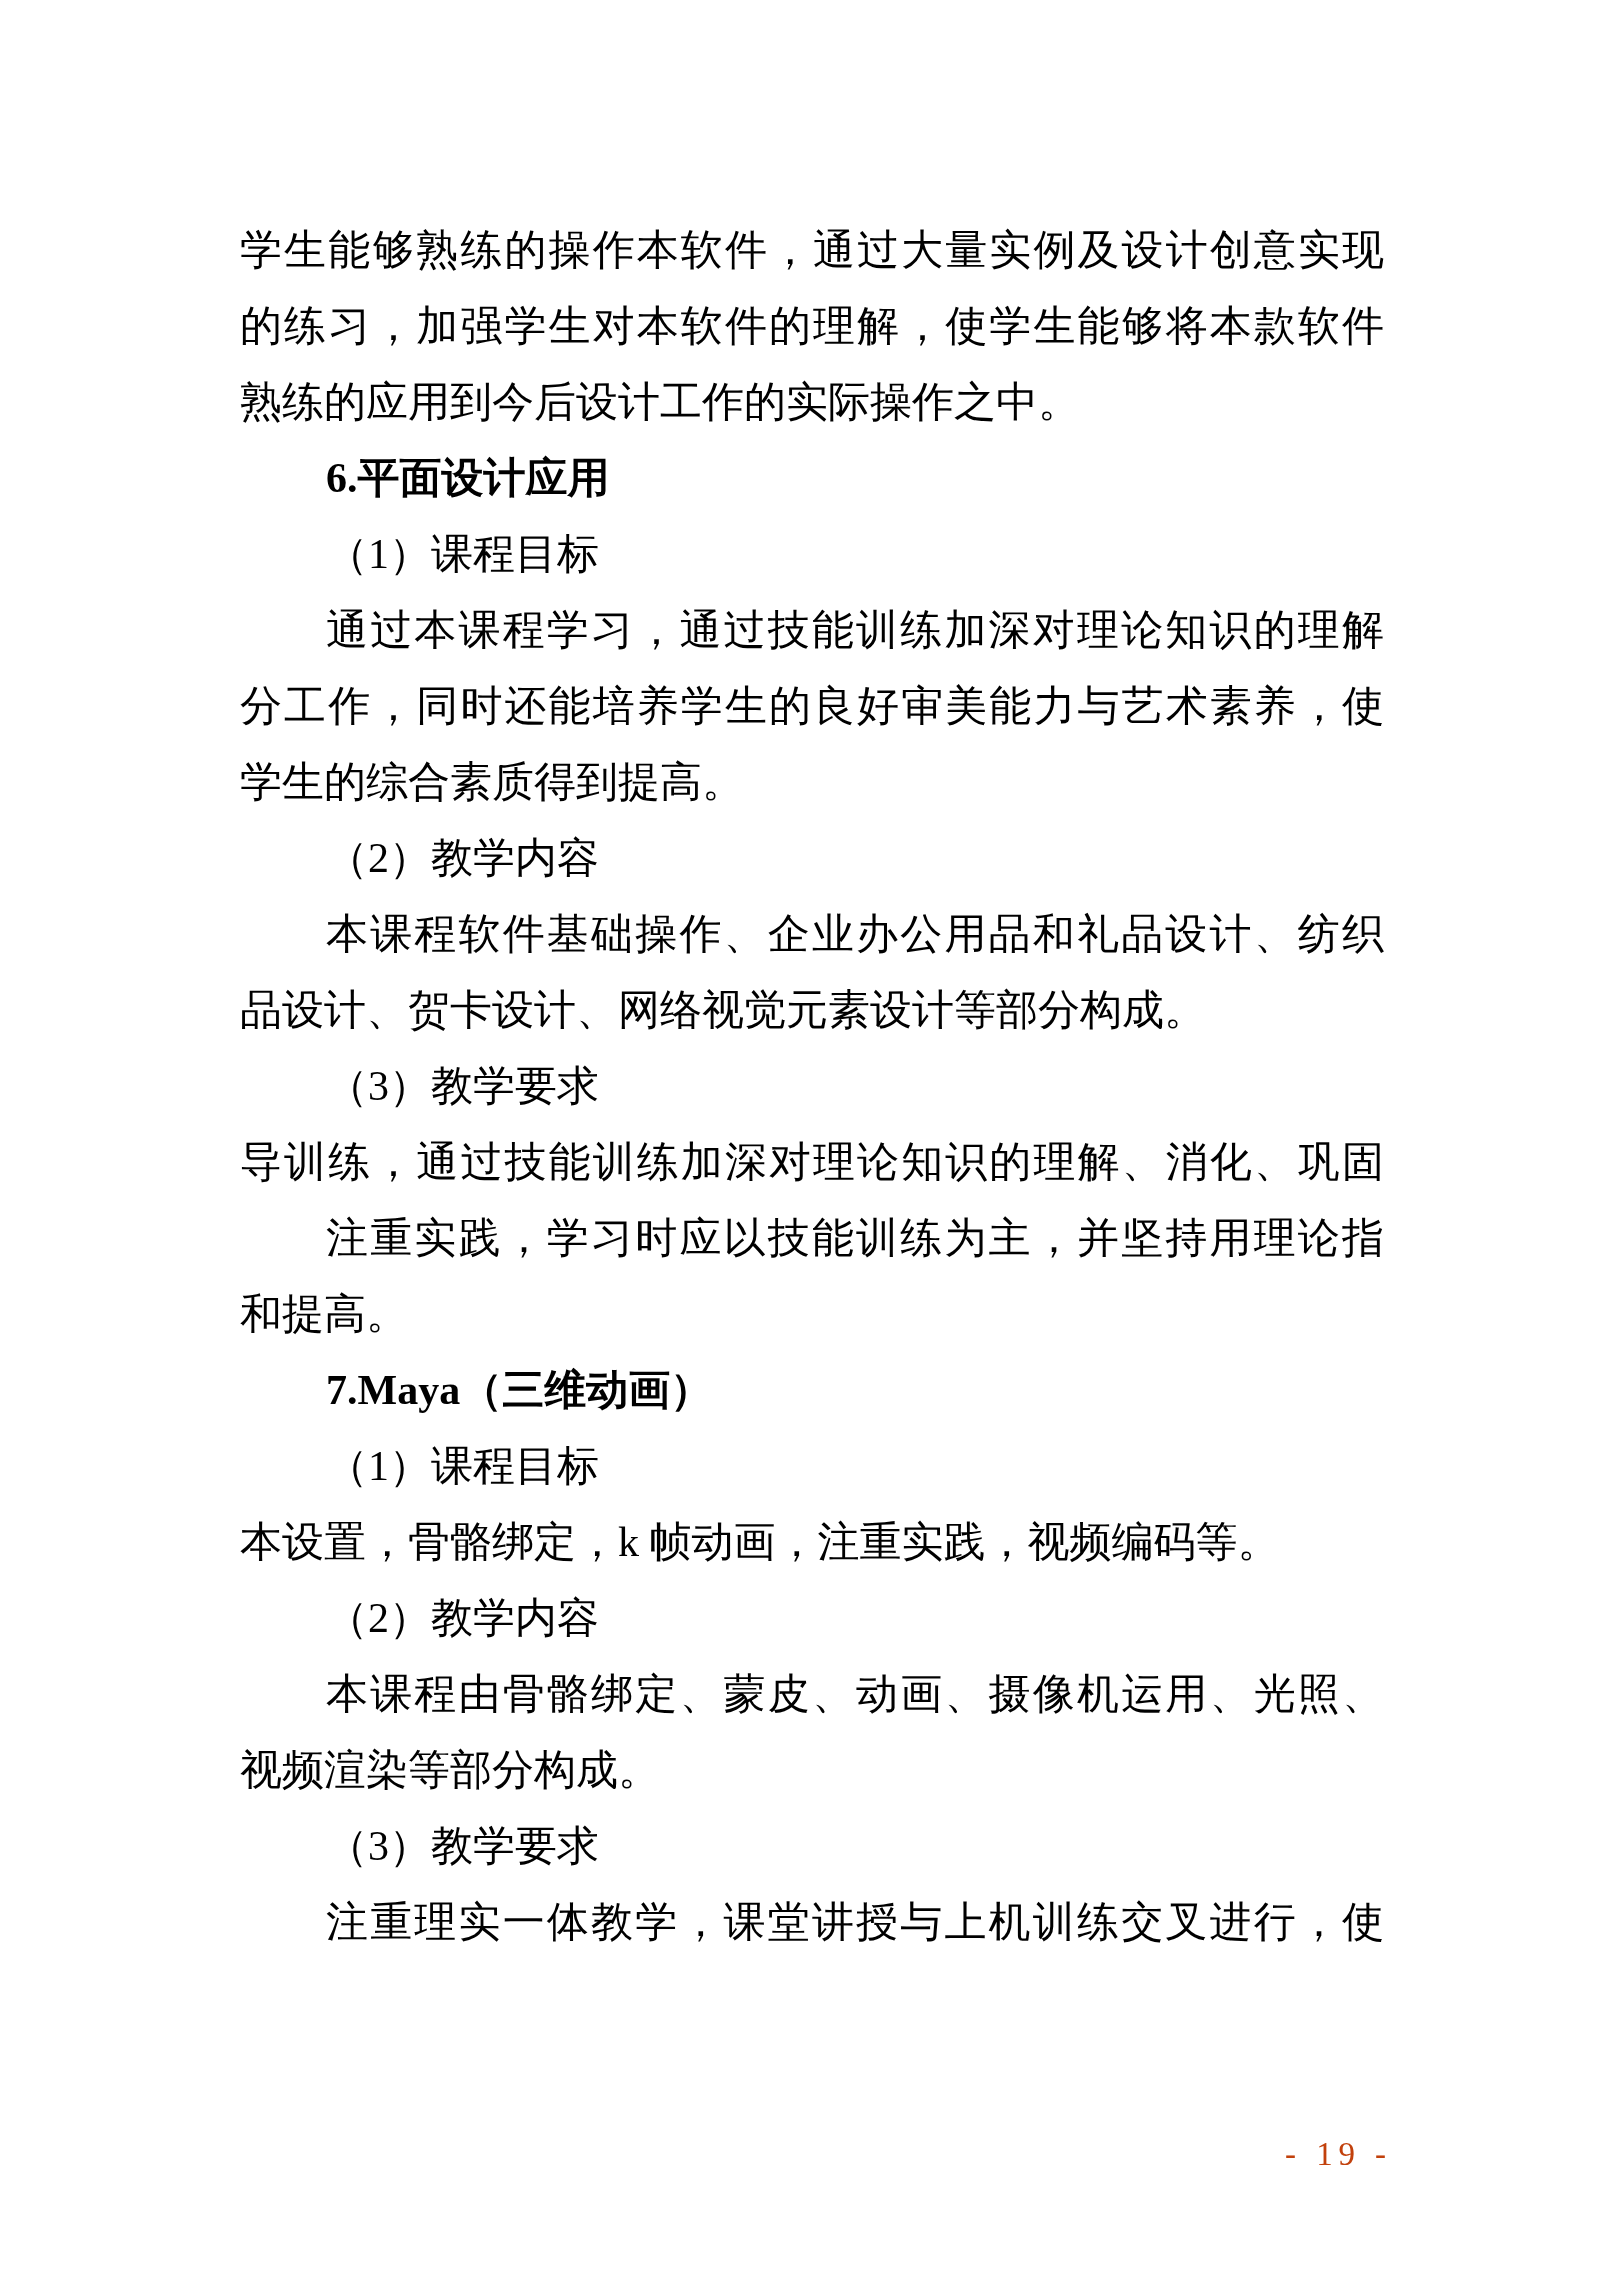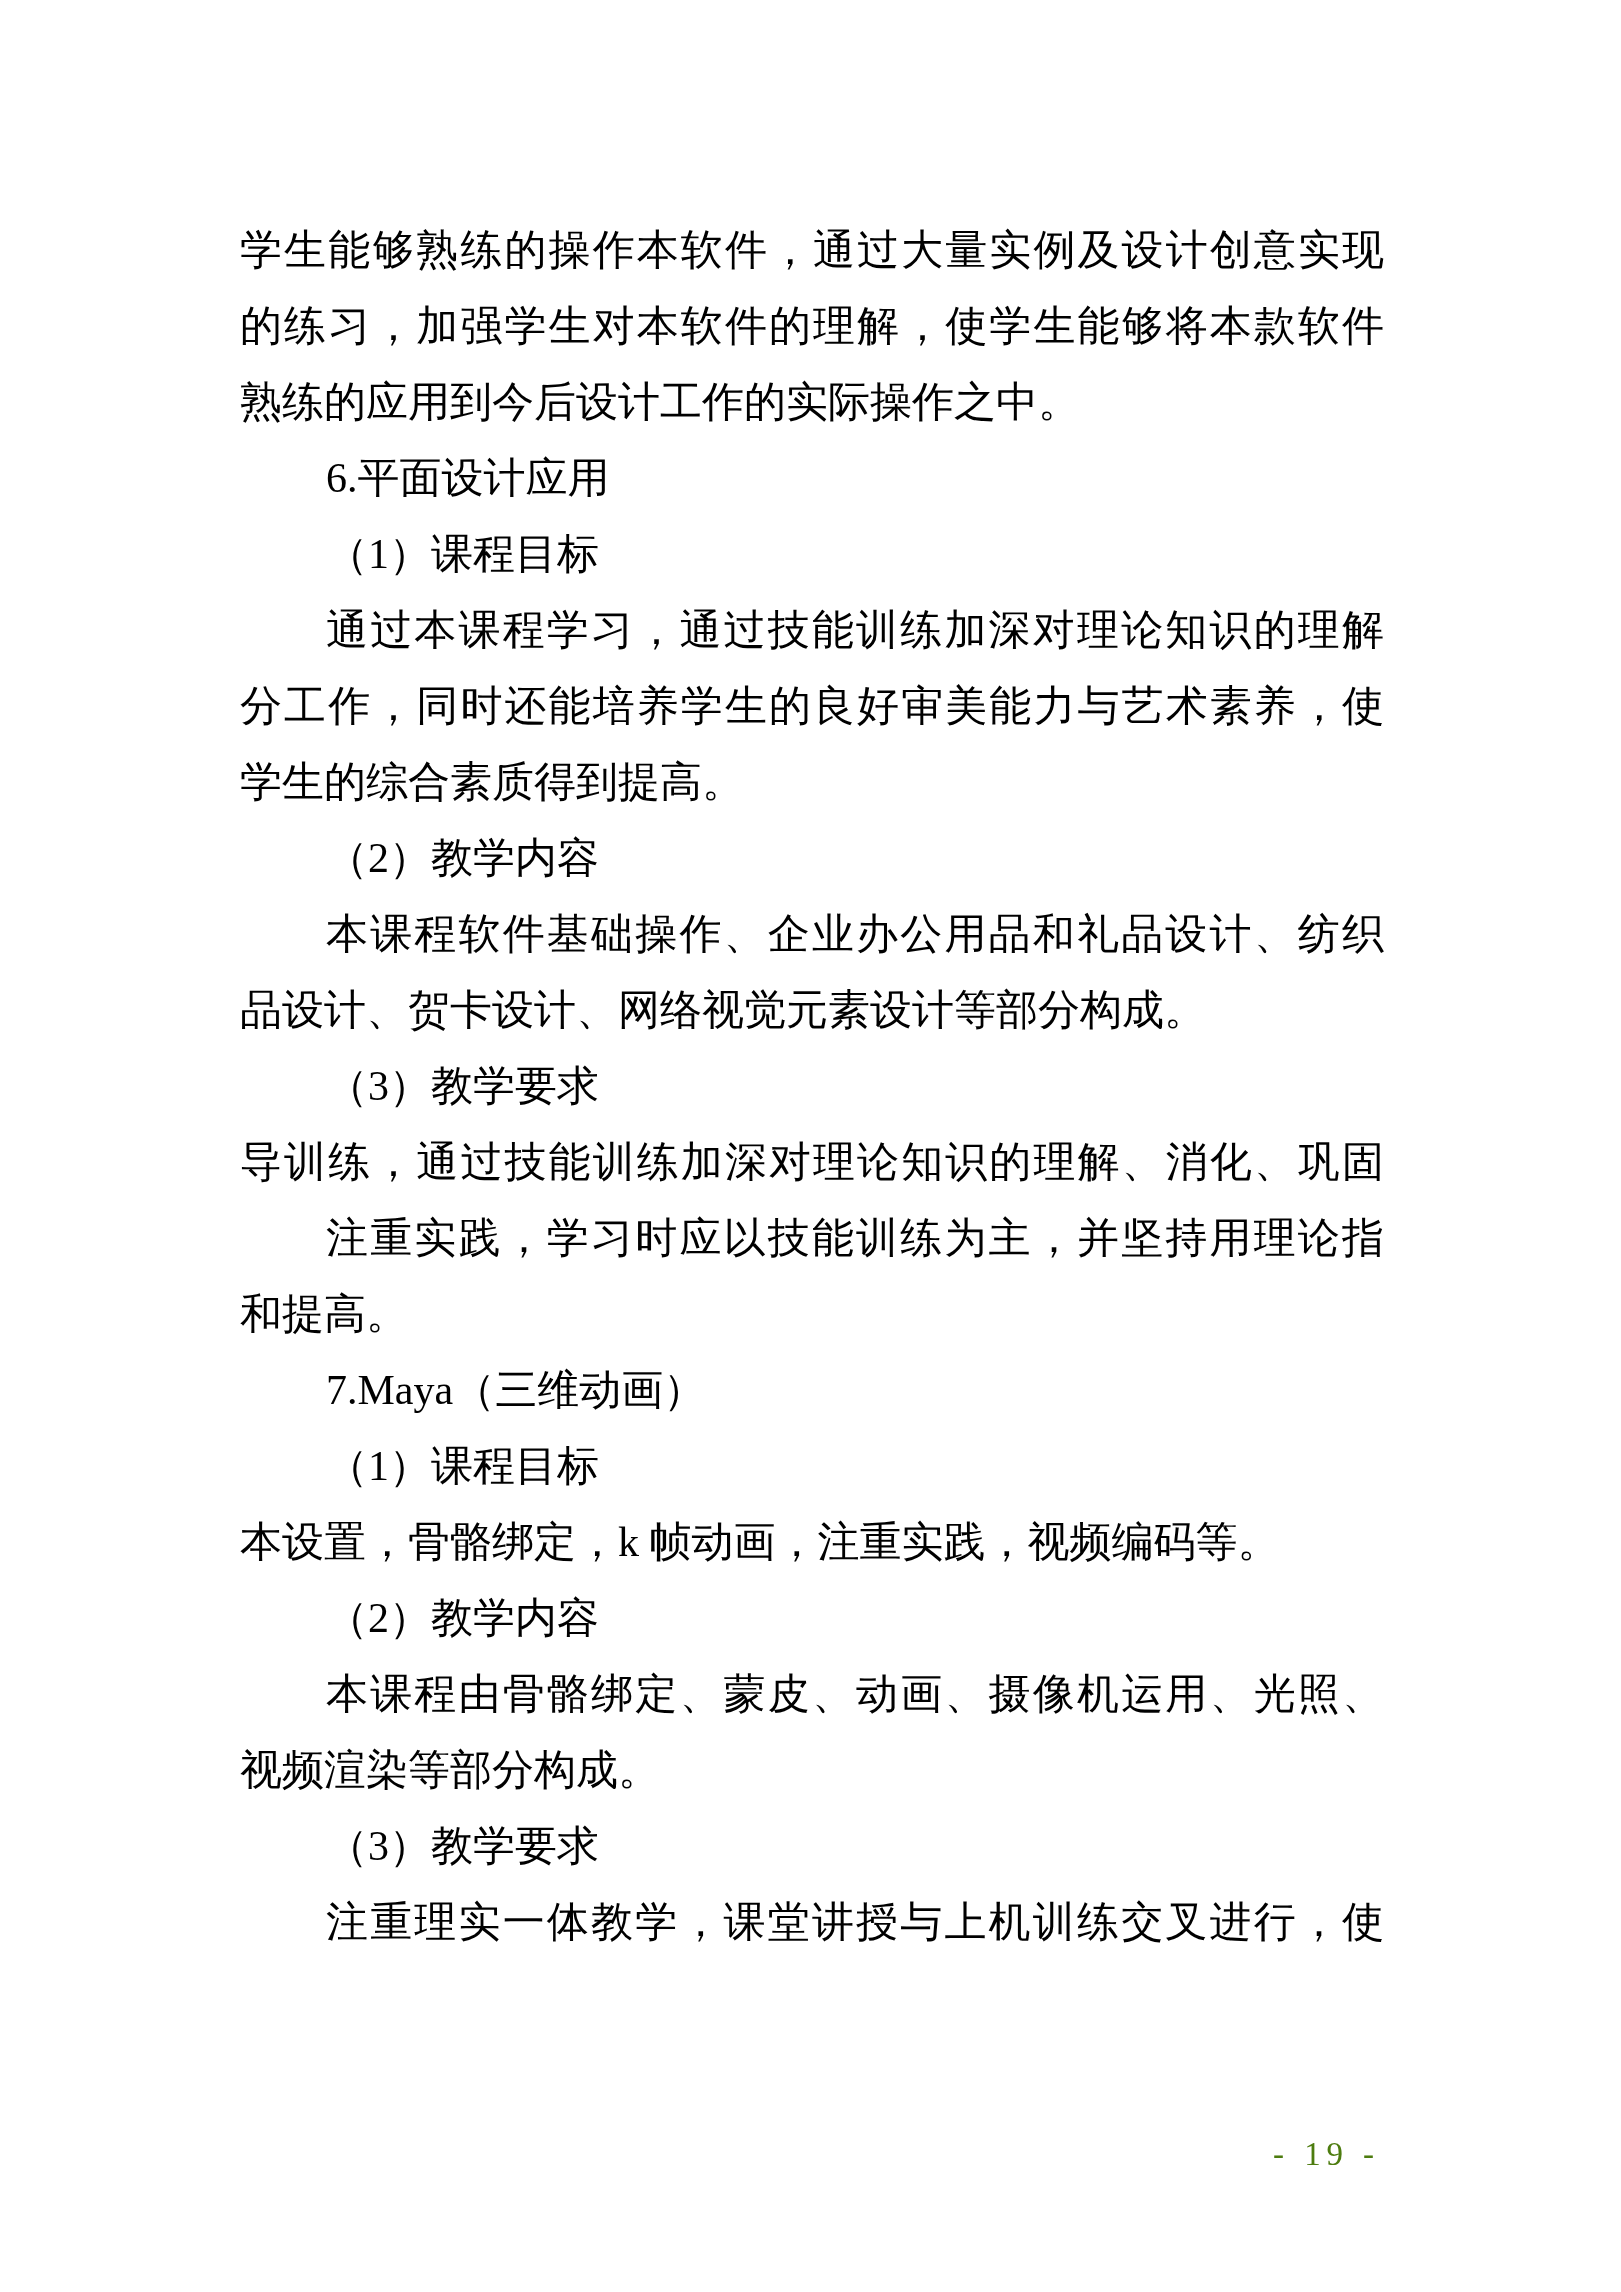--- a/index.html
+++ b/index.html
@@ -29,30 +29,30 @@
     overflow: hidden;
   }
   .indent {
     text-indent: 86px;
   }
   .justify {
     text-align: justify;
     text-align-last: justify;
   }
   .bold {
-    font-weight: 400;
+    font-weight: 700;
   }
   .pagenum {
     position: absolute;
     top: 2133px;
-    right: 241px;
+    right: 229px;
     font-size: 33px;
     line-height: 43px;
     letter-spacing: 5.9px;
-    color: #4d7c0f;
+    color: #c2410c;
   }
 </style>
 </head>
 <body>
 
 <div class="doc-body">
   <div class="line justify">学生能够熟练的操作本软件，通过大量实例及设计创意实现</div>
   <div class="line justify">的练习，加强学生对本软件的理解，使学生能够将本款软件</div>
   <div class="line">熟练的应用到今后设计工作的实际操作之中。</div>
   <div class="line indent bold">6.平面设计应用</div>

